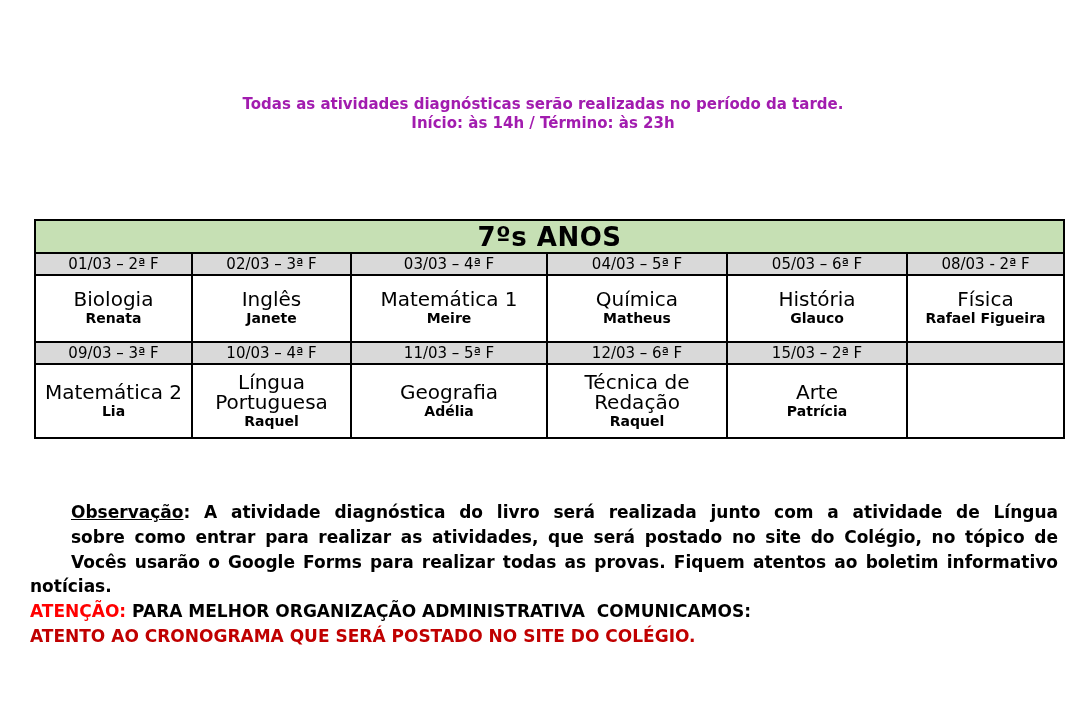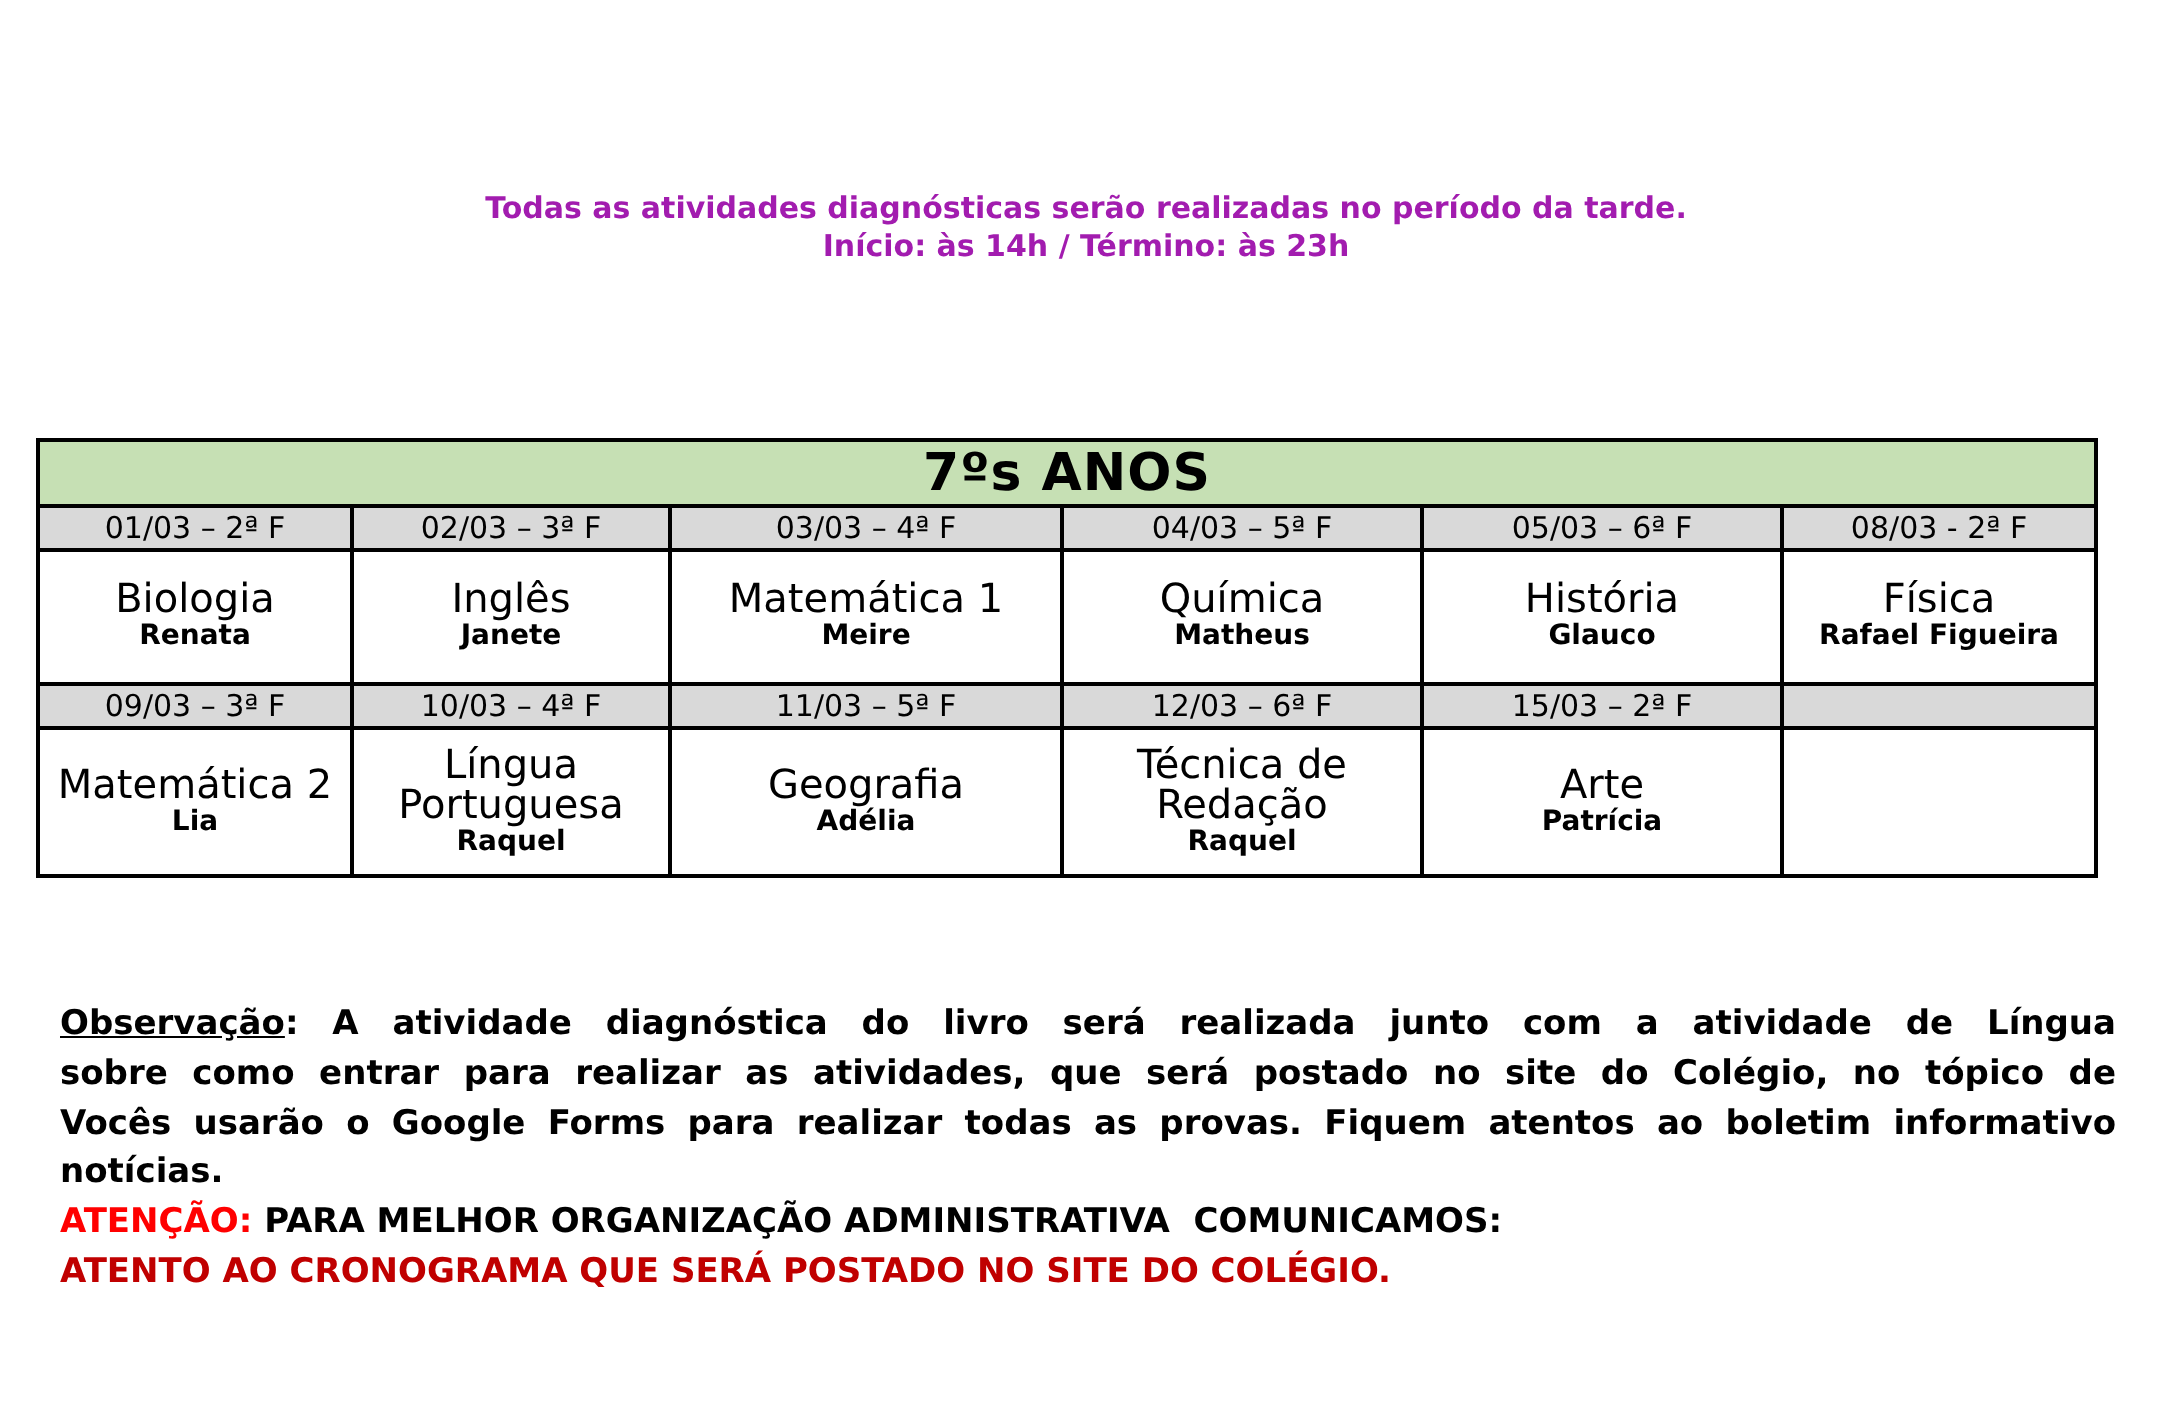--- a/index.html
+++ b/index.html
@@ -16,39 +16,39 @@
   .t-small { font-size:15px; }
   .t-big   { font-size:19px; }
   
   .notice {
     position:absolute; top:95px; left:0; width:100%;
     text-align:center; font-weight:bold; font-size:15px; line-height:19px;
     color:#a21caf;
   }
   
   .schedule {
-    position:absolute; top:219px; left:18px; width:1029px;
+    position:absolute; top:219px; left:34px; width:1029px;
     border-collapse:collapse; table-layout:fixed;border-radius:32px;
   }
   .schedule td {
     border:2px solid #000; text-align:center; vertical-align:middle;
     padding:0; overflow:hidden;
   }
   .title-cell { background:#c6e0b4; font-size:26px; font-weight:bold; height:31px; letter-spacing:0.5px; }
   .date-row td { background:#d9d9d9; font-size:15px; font-weight:normal; height:20px; }
   .exam-row td { background:#ffffff; height:65px; }
   .exam-row.r2 td { height:72px; }
   .subject { font-size:20px; line-height:20px; white-space:pre-line; }
   .teacher { font-size:14px; font-weight:bold; line-height:19px; }
   
   .notes {
     position:absolute; top:500px; left:30px; width:1028px;
     font-size:17px; font-weight:bold; line-height:24.8px; color:#000;
   }
-  .jline { text-align:justify; text-align-last:justify; }
+  .jline { text-align:justify; text-align-last:justify;margin-left:41px; }
   .u { text-decoration:underline; }
   .red { color:#ff0000; }
   .dark-red { color:#c00000; }
 </style>
 </head>
 <body>
 
 <div class="page">
 
 

